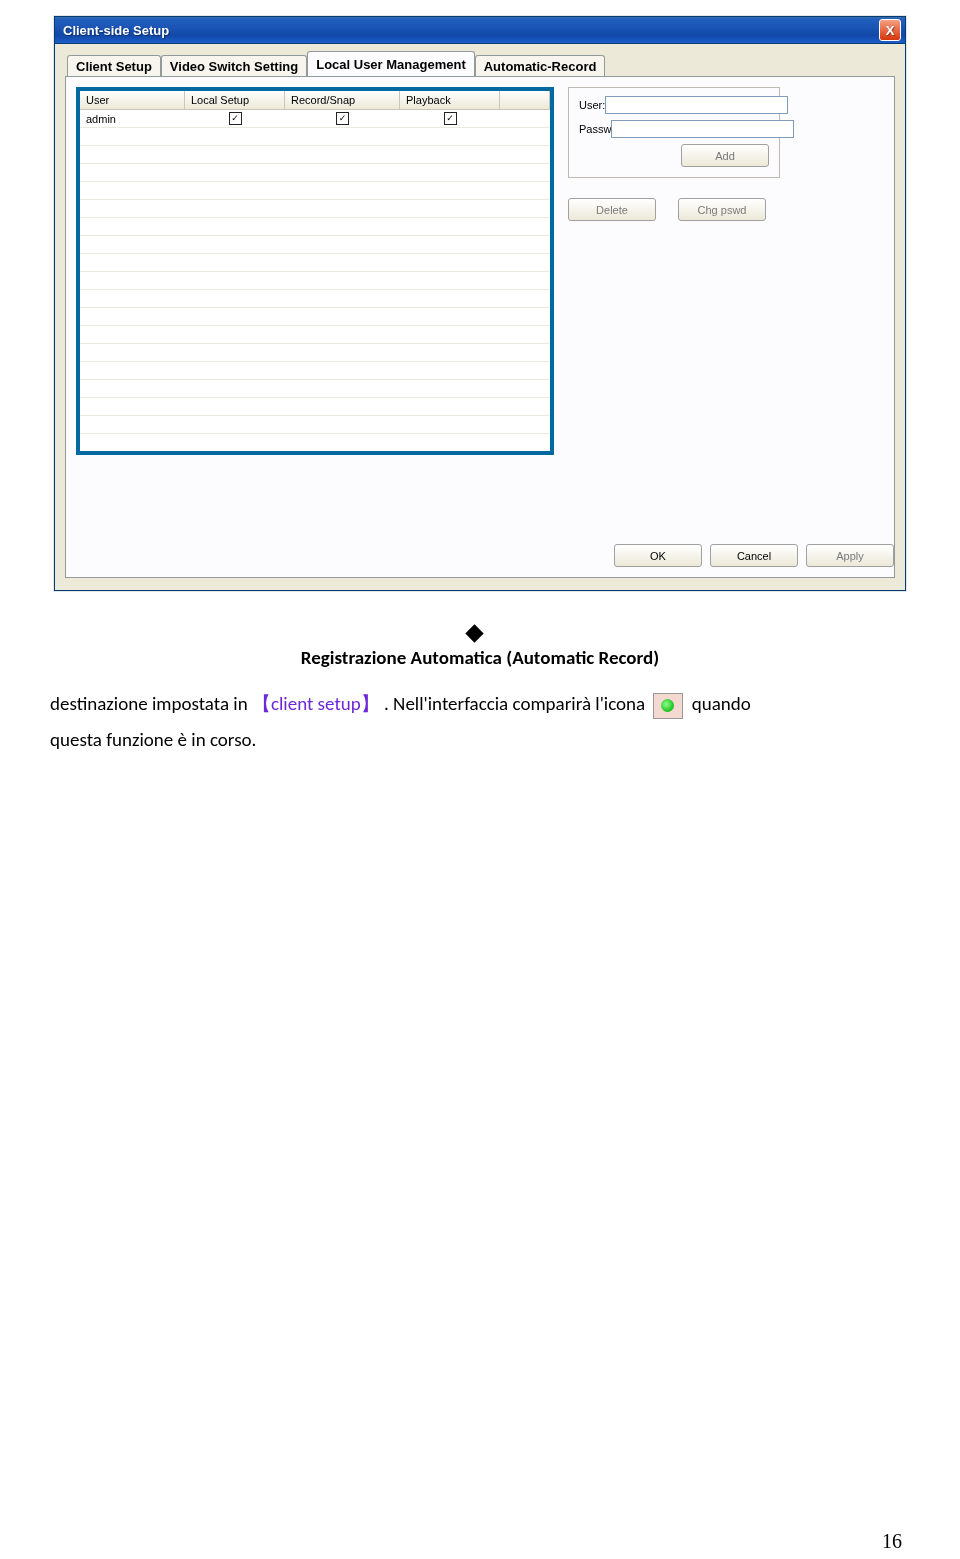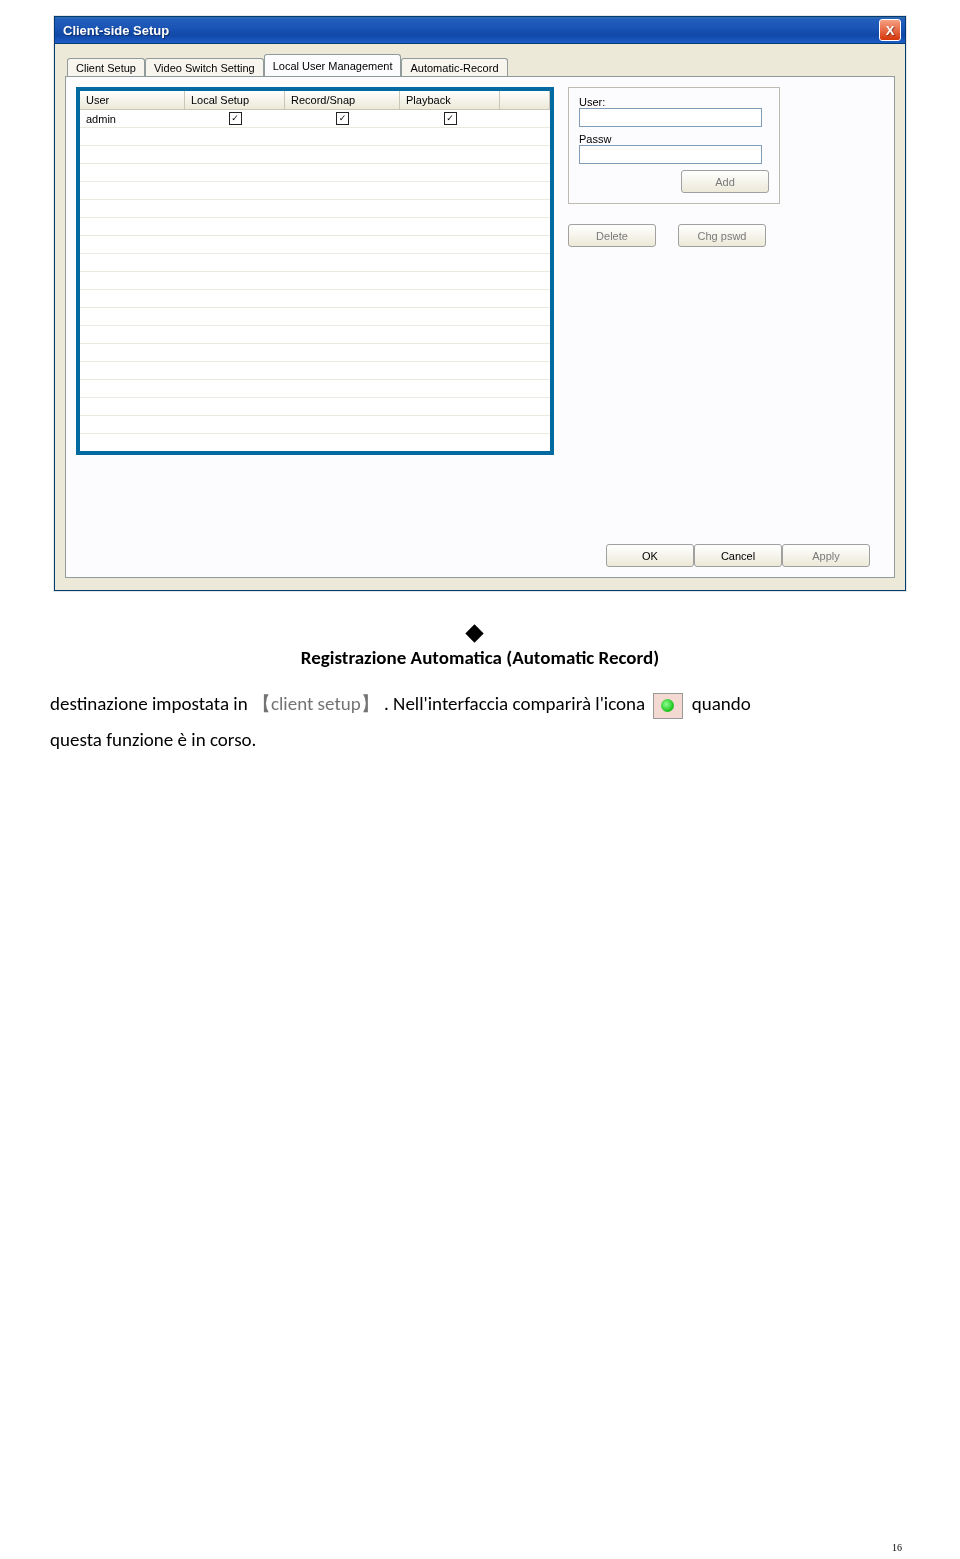--- a/index.html
+++ b/index.html
@@ -5,58 +5,58 @@
   html,body{margin:0;padding:0;background:#fff;font-family:Tahoma,Arial,sans-serif;font-size:12px;color:#000;}
   .page{width:960px;min-height:1559px;margin:16px auto;position:relative;box-sizing:border-box;padding:0 50px 40px 50px;}
   
   .window{border:1px solid #003c74;background:#ece9d8;width:850px;margin:0 auto;box-shadow:0 0 0 1px rgba(0,0,0,.1);}
   .titlebar{height:26px;background:linear-gradient(to bottom,#3a6ea5 0%,#225fbd 8%,#1b55b5 40%,#1148a8 70%,#1c5dc7 100%);display:flex;align-items:center;padding:0 4px 0 8px;color:#fff;font-weight:bold;font-size:13px;text-shadow:1px 1px 1px rgba(0,0,0,.4);border-bottom:1px solid #003c74;}
   .titlebar .spacer{flex:1;}
   .titlebar .close{width:20px;height:20px;border:1px solid #fff;border-radius:3px;background:linear-gradient(to bottom,#f6a083,#d6350b);color:#fff;display:flex;align-items:center;justify-content:center;font-weight:bold;font-family:Arial,sans-serif;font-size:13px;line-height:1;}
   .client{background:#ece9d8;padding:10px 10px 12px 10px;}
   
   .tabs{display:flex;align-items:flex-end;height:22px;margin-left:2px;}
-  .tab{border:1px solid #919b9c;border-bottom:none;background:#f7f5ee;padding:3px 8px 3px 8px;font-size:11px;margin-right:0;border-top-left-radius:3px;border-top-right-radius:3px;position:relative;top:1px;}
+  .tab{border:1px solid #919b9c;border-bottom:none;background:#f7f5ee;padding:3px 8px 3px 8px;font-size:13px;margin-right:0;border-top-left-radius:3px;border-top-right-radius:3px;position:relative;top:1px;font-weight:bold;}
   .tab.active{background:#fcfcfe;padding-top:5px;padding-bottom:4px;z-index:2;top:0;}
   .tabpane{border:1px solid #919b9c;background:#fcfcfe;padding:10px 10px 60px 10px;min-height:430px;position:relative;}
   .pane-inner{display:flex;gap:14px;align-items:flex-start;}
   
   .grid{border:4px solid #0369a1;background:#fff;flex:0 0 470px;height:360px;overflow:hidden;}
   .grid-header{display:flex;background:linear-gradient(to bottom,#fff,#ece9d8);border-bottom:1px solid #cbc7b8;font-size:11px;}
   .grid-header .th{padding:3px 6px;border-right:1px solid #cbc7b8;box-sizing:border-box;}
   .grid-body{}
   .grid-row{display:flex;border-bottom:1px solid #eceae0;height:17px;align-items:center;}
   .grid-row .td{padding:0 6px;font-size:11px;box-sizing:border-box;border-right:0;display:flex;align-items:center;justify-content:flex-start;text-align:center;}
   .td.center{justify-content:center;}
   .col-user{width:105px;}
   .col-local{width:100px;}
   .col-rec{width:115px;}
   .col-play{width:100px;}
   .col-rest{flex:1;}
   .chk{width:11px;height:11px;border:1px solid #222;background:#fff;display:inline-flex;align-items:center;justify-content:center;font-size:9px;line-height:1;}
   
   .group{border:1px solid #bfbab0;padding:8px 10px 10px 10px;width:190px;background:#fcfcfe;}
-  .form-row{display:flex;align-items:flex-start;margin-bottom:6px;font-size:11px;flex-direction:column;}
+  .form-row{display:flex;align-items:center;margin-bottom:6px;font-size:11px;}
   .form-row label{width:44px;}
   .form-row input{flex:1;height:18px;border:1px solid #7f9db9;background:#fff;box-sizing:border-box;}
   .btn{min-width:66px;height:21px;border:1px solid #a0a0a0;border-radius:3px;background:linear-gradient(to bottom,#fff,#ece9d8);font-size:11px;color:#7a7a7a;display:inline-flex;align-items:center;justify-content:center;padding:0 10px;}
   .btn.enabled{color:#000;}
   .right-buttons{display:flex;align-items:center;gap:22px;margin-top:20px;width:190px;}
   
-  .bottom-bar{position:absolute;right:24px;bottom:10px;display:flex;gap:0;}
+  .bottom-bar{position:absolute;right:0;bottom:10px;display:flex;gap:8px;}
   
   .doc{margin-top:36px;font-family:Calibri,Arial,sans-serif;font-size:19px;line-height:1.9;}
   .doc h3{font-size:19px;font-weight:bold;margin:0 0 10px 0;display:flex;align-items:center;flex-direction:column;}
   .doc h3 .diamond{width:13px;height:13px;background:#000;transform:rotate(45deg);margin-right:18px;margin-left:6px;}
   .doc p{margin:0;text-align:justify;}
   .indent{margin-left:42px;}
-  .client-setup{color:#737373;}
+  .client-setup{color:#6d28d9;}
   .rec-icon{display:inline-block;width:28px;height:24px;vertical-align:middle;border:1px solid #999;background:#f4d9d2;position:relative;margin:0 4px;}
   .rec-icon::after{content:"";position:absolute;left:7px;top:5px;width:13px;height:13px;border-radius:50%;background:radial-gradient(circle at 40% 40%,#8fff8f,#16c016 70%);}
-  .pagenum{position:absolute;right:58px;bottom:22px;font-family:"Times New Roman",serif;font-size:10px;}
+  .pagenum{position:absolute;right:58px;bottom:22px;font-family:"Times New Roman",serif;font-size:20px;}
 </style>
 </head>
 <body>
 
 <div class="page">
 
   <div class="window">
     <div class="titlebar">
       <span>Client-side Setup</span>
       <span class="spacer"></span>

